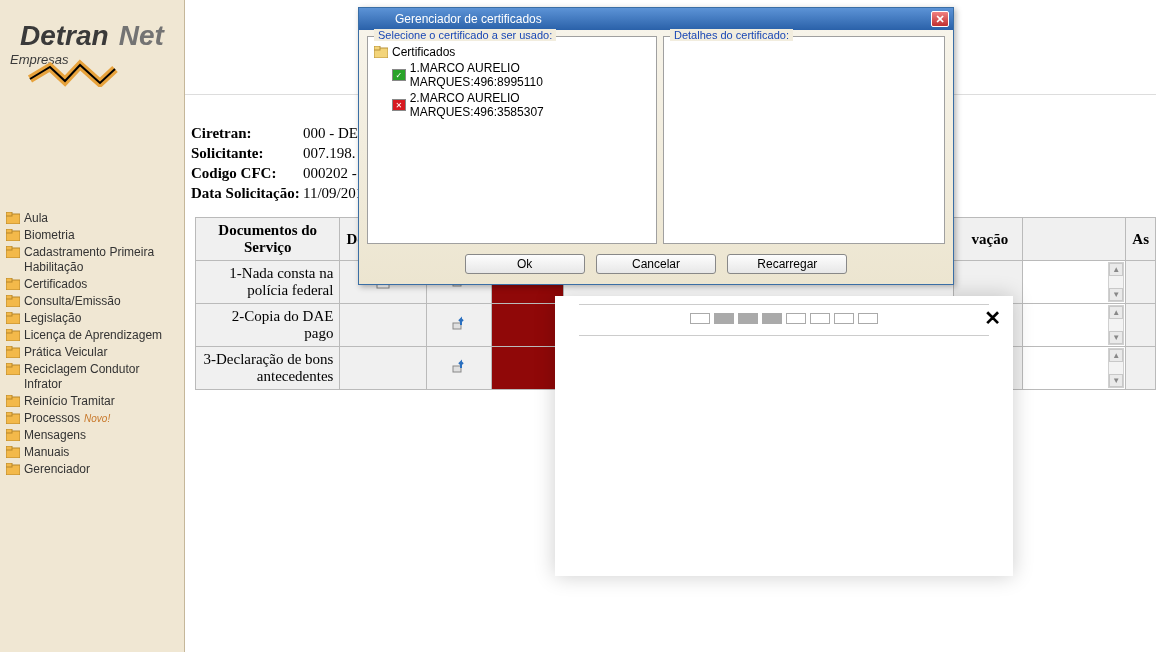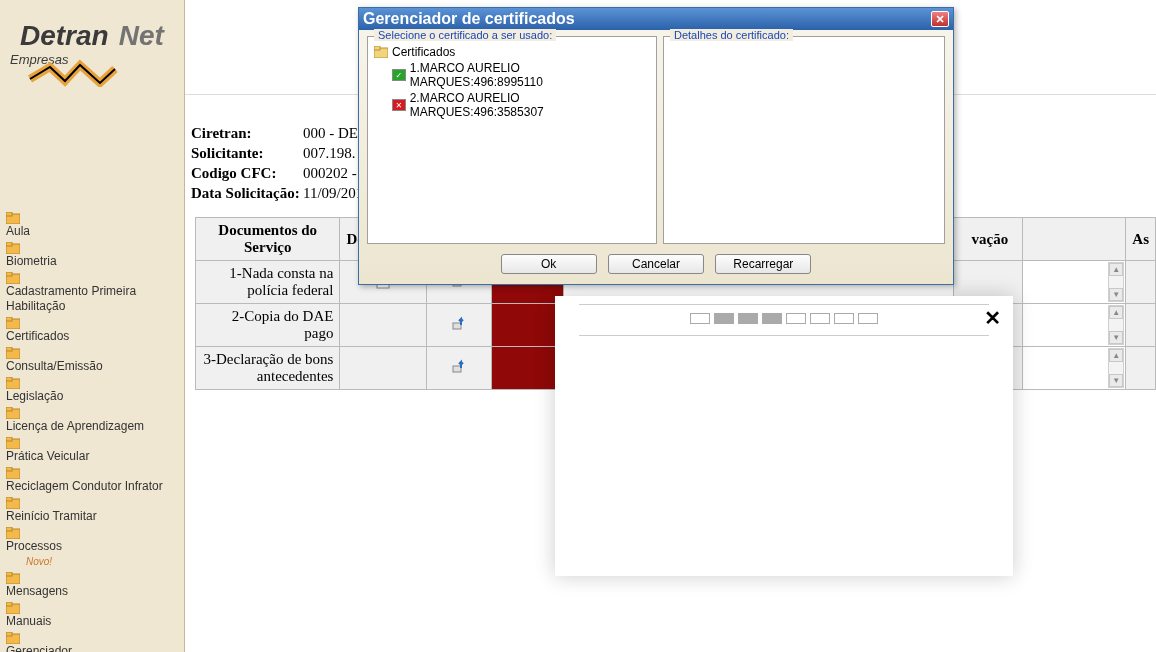--- a/index.html
+++ b/index.html
@@ -36,33 +36,32 @@
 .zigzag { margin-top: -8px; }
 .menu { margin-top: 100px; padding: 0 6px; }
 .menu-item {
   display: flex;
   align-items: flex-start;
   padding: 1px 0;
   font-size: 12px;
   color: #333;
   cursor: pointer;
   line-height: 15px;
-  flex-direction: column;
 }
 .menu-item .folder-icon {
   width: 14px; height: 12px;
   margin-right: 4px;
   margin-top: 1px;
   flex-shrink: 0;
 }
 .menu-item .novo {
   color: #c8782a;
   font-style: italic;
   font-size: 10px;
-  margin-left: 20px;
+  margin-left: 4px;
 }
 .folder-icon svg { display:block; }
 
 .main {
   position: absolute;
   left: 185px; top: 0;
   right: 0; bottom: 0;
   background: #fff;
 }
 .title-bar {
@@ -189,21 +188,21 @@
   background: linear-gradient(#f8f5ec, #ece5d0);
   border: 1px solid #3a6ea5;
   box-shadow: 2px 2px 6px rgba(0,0,0,.3);
 }
 .cert-titlebar {
   height:22px; background: linear-gradient(#5c93d6,#2a61a9);
   display:flex; align-items:center; justify-content:space-between;
   padding:0 4px;
 }
 .cert-titlebar .title {
-  color:#fff; font-size:16px; font-weight:bold;
+  color:#fff; font-size:12px; font-weight:normal;margin-left:32px;
 }
 .cert-titlebar .closebtn {
   width:18px; height:16px; background:linear-gradient(#f08080,#c03030);
   border:1px solid #fff; border-radius:2px;
   display:flex; align-items:center; justify-content:center;
   color:#fff; font-weight:bold; font-size:11px; cursor:pointer;
 }
 .cert-body {
   padding: 6px 8px 10px 8px;
 }
@@ -224,21 +223,21 @@
 .tree-item { display:flex; align-items:center; padding-left:18px; margin-top:2px; cursor:pointer;}
 .tree-root .ficon, .tree-item .ficon { width:14px; height:12px; margin-right:4px;}
 .tree-item.valid .certicon { background:#29a329; }
 .tree-item.invalid .certicon { background:#d71920; }
 .certicon { width:14px; height:12px; margin-right:4px; display:inline-flex; align-items:center; justify-content:center; border:1px solid #888; font-size:8px; color:#fff;}
 .cert-panel.right { flex:1;padding-left:30px;}
 .cert-buttons { text-align:center; margin-top:10px;}
 .cert-buttons button {
   background: linear-gradient(#fdfdfd,#e7e7e7);
   border:1px solid #888; border-radius:3px;
-  padding: 2px 0; width:96px; margin: 0 4px;
+  padding: 2px 0; width:120px; margin: 0 4px;
   font-size:12px; cursor:pointer;
 }
 </style>
 </head>
 <body>
 
 <div class="sidebar">
   <div class="logo">
     <div>
       <span class="logo-text logo-detran">Detran</span><span class="logo-text logo-net">Net</span>

